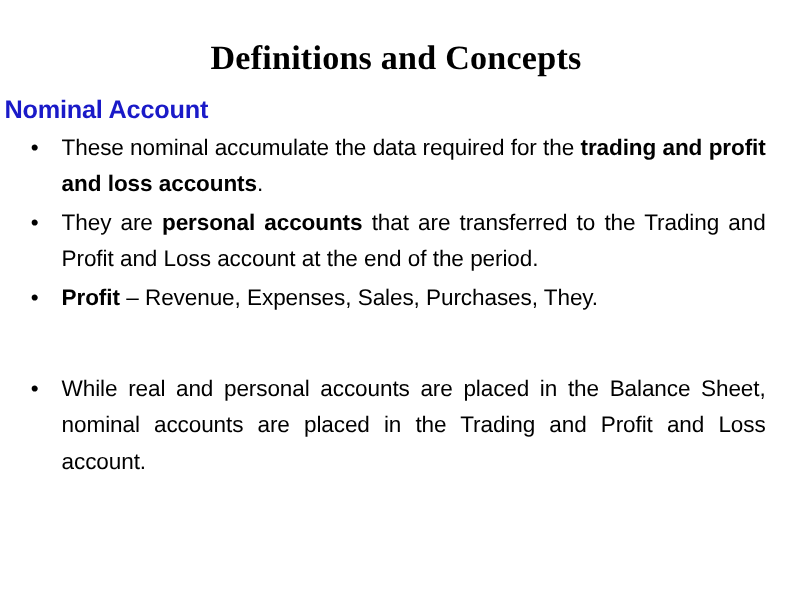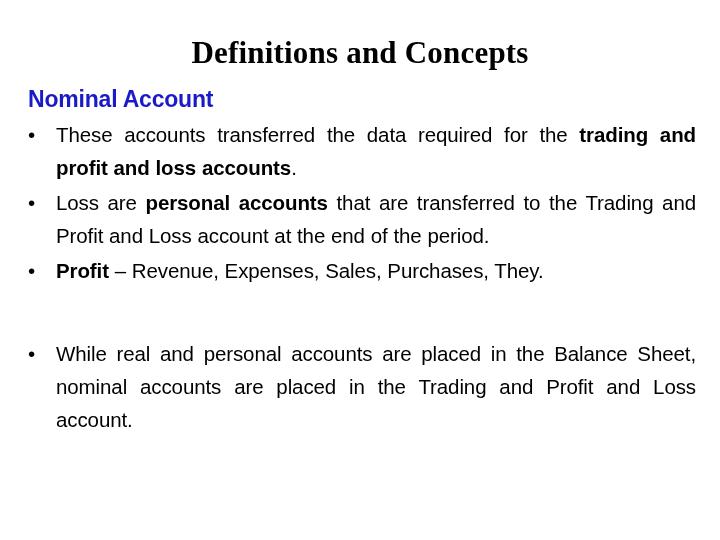--- a/index.html
+++ b/index.html
@@ -32,21 +32,21 @@
     font-family: "Liberation Serif", "DejaVu Serif", serif;
     font-weight: bold;
     font-size: 31px;
     line-height: 34px;
     letter-spacing: 0.2px;
     color: #000000;
   }
 
   .subtitle {
     position: absolute;
-    left: 28px;
+    left: 4px;
     top: 86px;
     font-family: "Liberation Sans", sans-serif;
     font-weight: bold;
     font-size: 23px;
     line-height: 26px;
     letter-spacing: -0.2px;
   }
 
   .body-block {
     position: absolute;
@@ -99,26 +99,26 @@
 <div class="slide" style="background: rgb(255, 255, 255);">
 
   <div class="slide-title">Definitions and Concepts</div>
 
   <div class="subtitle" style="color: rgb(26, 26, 200);">Nominal Account</div>
 
   <div class="body-block">
 
     <div class="bullet-item justified">
       <span class="marker">•</span>
-      <span>These accounts transferred the data required for the </span><span class="strong">trading and profit and loss accounts</span><span>.</span>
+      <span>These nominal accumulate the data required for the </span><span class="strong">trading and profit and loss accounts</span><span>.</span>
     </div>
 
     <div class="bullet-item justified">
       <span class="marker">•</span>
-      <span>Loss are </span><span class="strong">personal accounts</span><span> that are transferred to the Trading and Profit and Loss account at the end of the period.</span>
+      <span>They are </span><span class="strong">personal accounts</span><span> that are transferred to the Trading and Profit and Loss account at the end of the period.</span>
     </div>
 
     <div class="bullet-item flush">
       <span class="marker">•</span>
       <span class="strong">Profit</span><span> – Revenue, Expenses, Sales, Purchases, They.</span>
     </div>
 
     <div class="spacer-para"></div>
 
     <div class="bullet-item justified">

